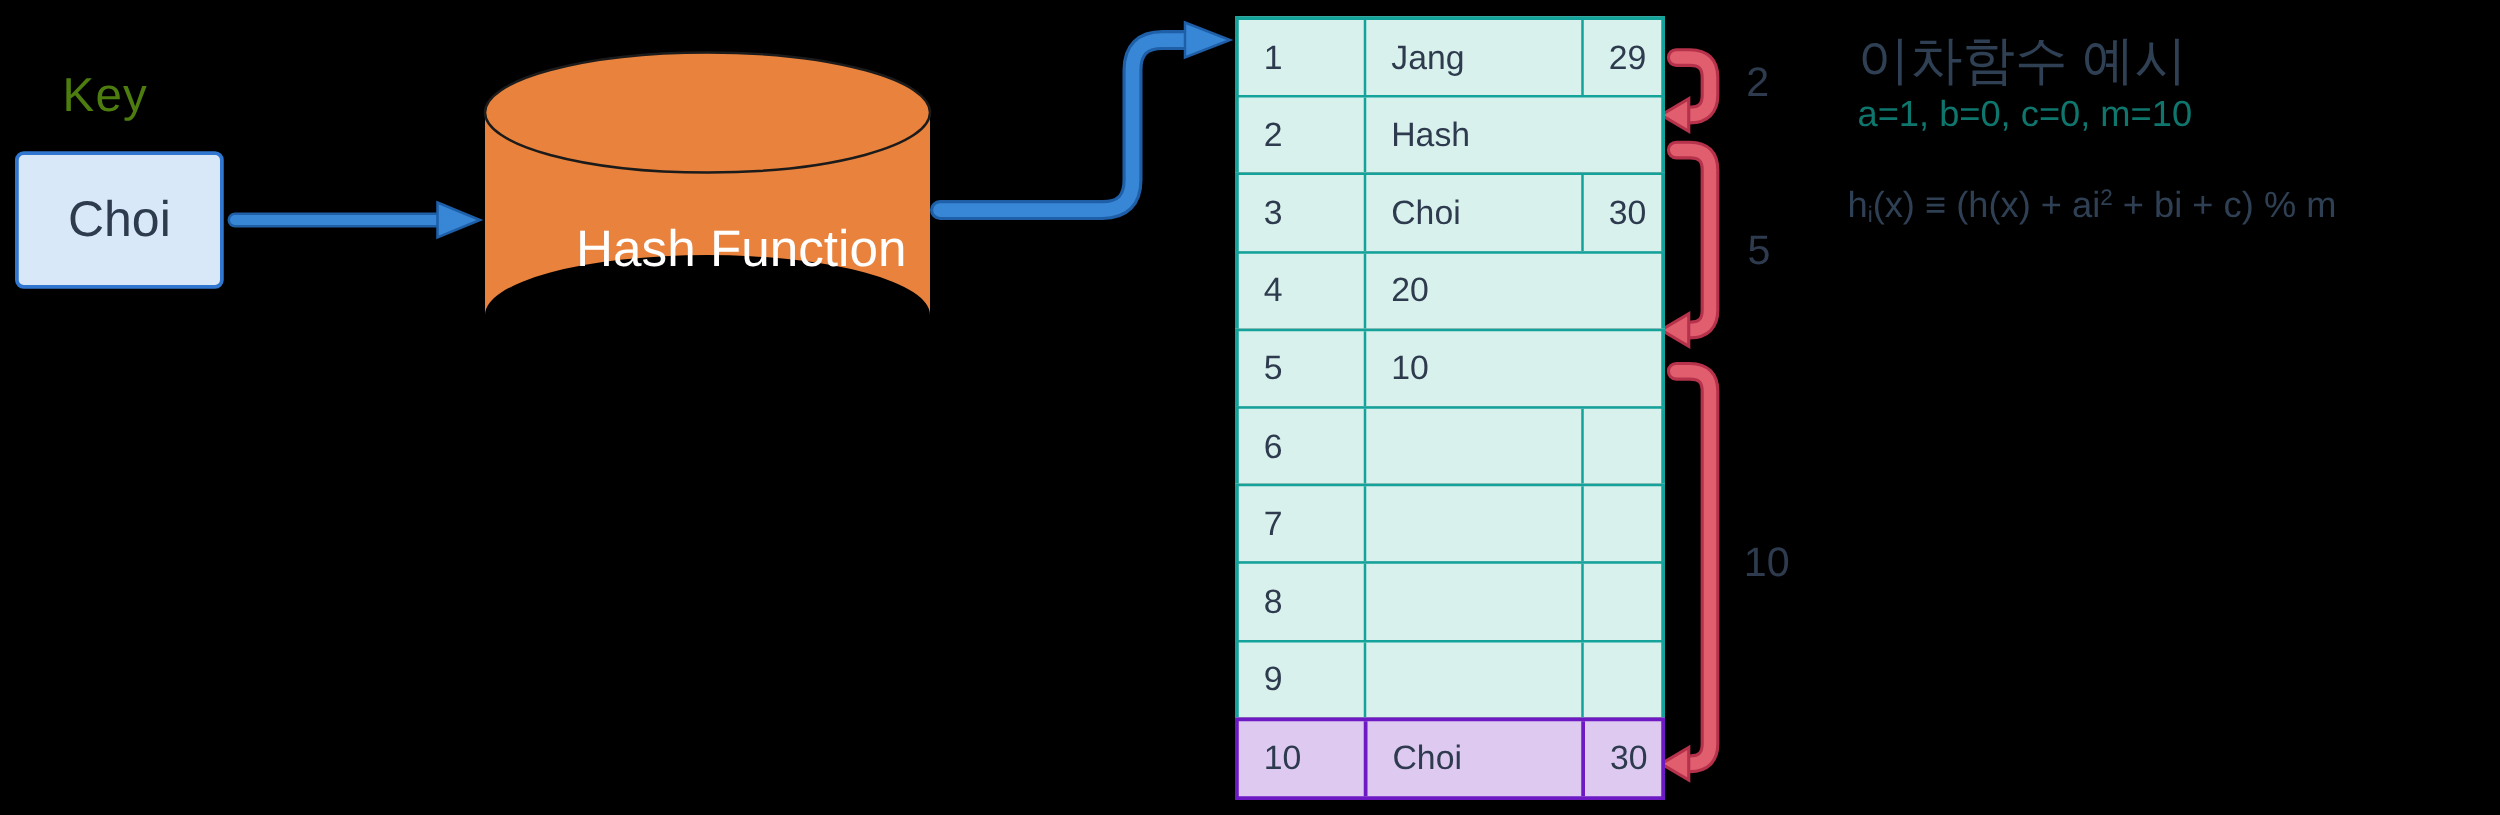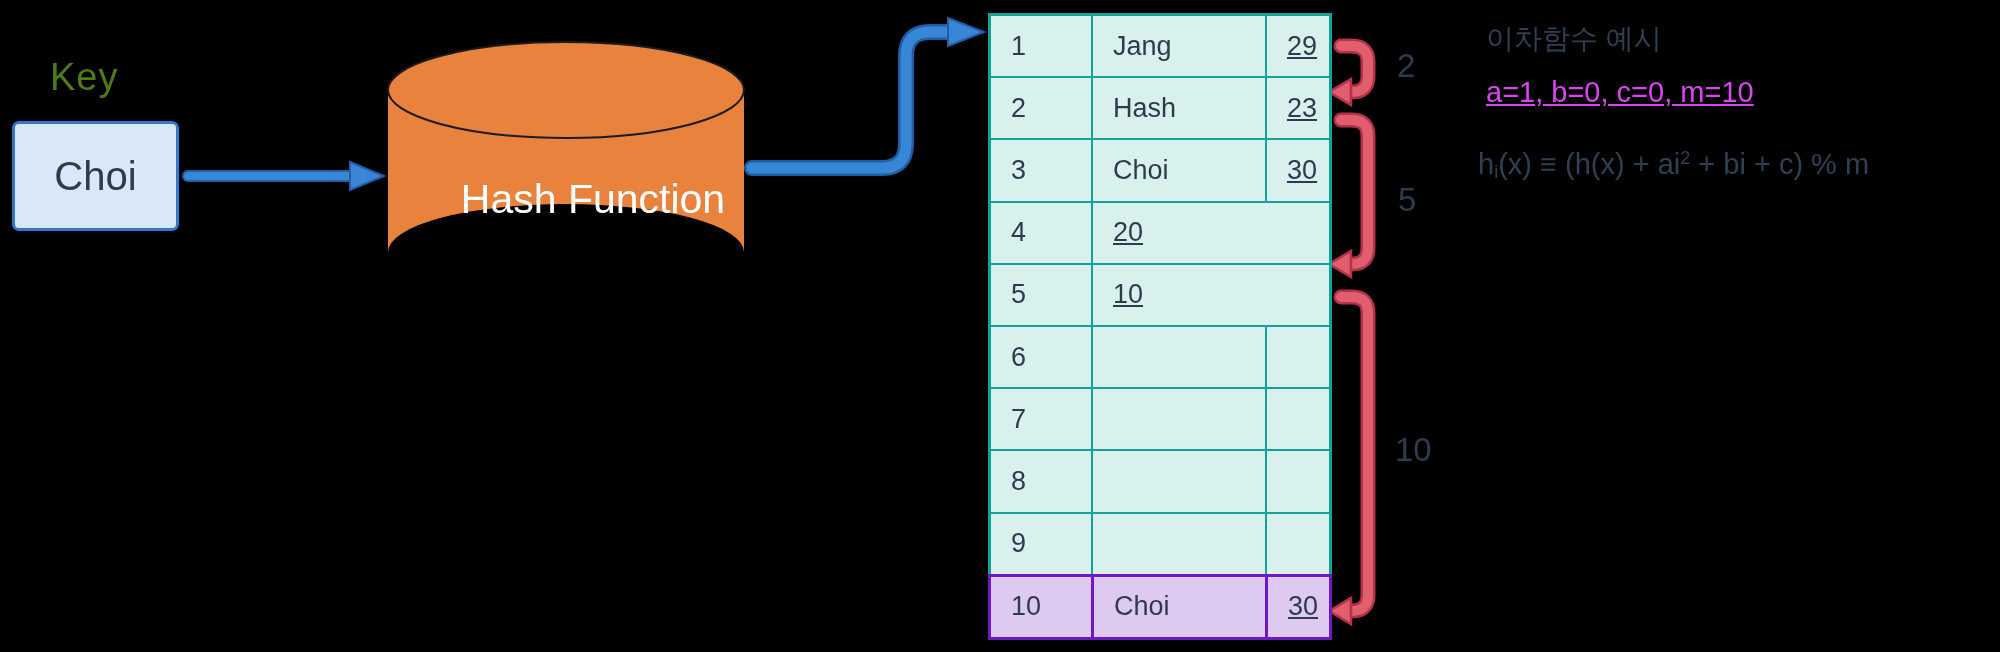--- a/index.html
+++ b/index.html
@@ -56,46 +56,46 @@
   .trow:first-child { border-top: 3px solid #14A39B; }
   .tc {
     box-sizing: border-box;
     display: flex; align-items: center;
     padding-left: 20px;
     font-size: 27px; color: #2E3B4E;
     overflow: hidden;
   }
   .c1 { width: 100px; }
   .c2 { width: 174px; border-left: 2px solid #14A39B; }
-  .c3 { flex: 1; border-left: 2px solid #14A39B; text-decoration: underline; }
+  .c3 { flex: 1; border-left: 2px solid #14A39B; }
   .trow.highlight {
     background: #DEC9F0;
     border: 3px solid #6D1AC4;
   }
   .trow.highlight .c2, .trow.highlight .c3 {
     border-left: 3px solid #6D1AC4;
   }
 
   
   .probe-label {
     position: absolute;
     font-size: 33px; color: #2E3B4E;
   }
   .pl-1 { left: 1397px; top: 47px; }
   .pl-2 { left: 1398px; top: 181px; }
   .pl-3 { left: 1395px; top: 431px; }
 
   
   .ann-title {
     position: absolute; left: 1486px; top: 20px;
-    font-size: 28px; color: #2F4054;
+    font-size: 42px; color: #2F4054;
   }
   .ann-params {
     position: absolute; left: 1486px; top: 76px;
-    font-size: 29px; color: #d946ef; text-decoration: underline;
+    font-size: 29px; color: #0f766e;
   }
   .ann-formula {
     position: absolute; left: 1478px; top: 148px;
     font-size: 29px; color: #2F4054; white-space: nowrap;
   }
   .ann-formula sub { font-size: 0.62em; vertical-align: -0.22em; }
   .ann-formula sup { font-size: 0.62em; vertical-align: 0.55em; }
 </style>
 </head>
 <body>
@@ -149,21 +149,20 @@
 
   <div class="htable">
     <div class="trow">
       <div class="tc c1">1</div>
       <div class="tc c2">Jang</div>
       <div class="tc c3">29</div>
     </div>
     <div class="trow">
       <div class="tc c1">2</div>
       <div class="tc c2">Hash</div>
-      <div class="tc c3">23</div>
     </div>
     <div class="trow">
       <div class="tc c1">3</div>
       <div class="tc c2">Choi</div>
       <div class="tc c3">30</div>
     </div>
     <div class="trow">
       <div class="tc c1">4</div>
       <div class="tc c3">20</div>
     </div>

